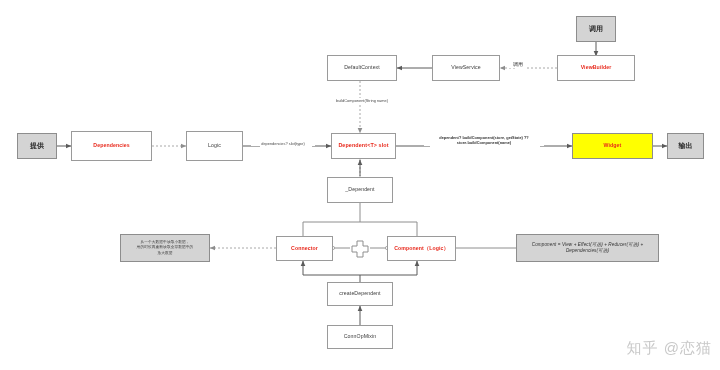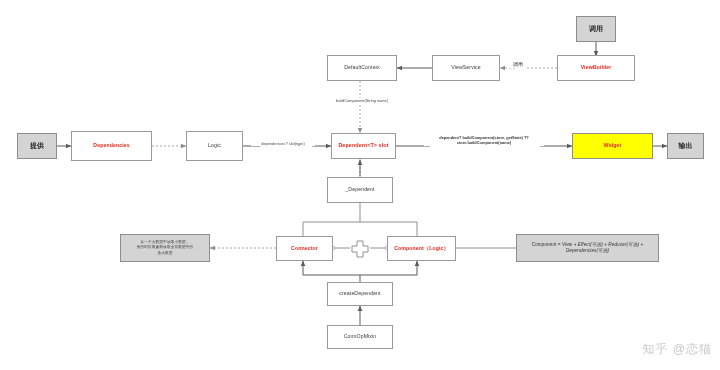--- a/index.html
+++ b/index.html
@@ -48,21 +48,21 @@
   .elabel.cn{font-size:5px;color:#2b2b2b;}
 
   .plus{
     position:absolute;
     z-index:4;
     color:#7d7d7d;
   }
   .watermark{
     position:absolute;
     right:8px;bottom:12px;
-    font-size:12px;
+    font-size:15px;
     color:#c9c9c9;
     letter-spacing:1px;
     z-index:5;
     white-space:nowrap;
   }
 </style>
 </head>
 <body>
 
 <svg id="canvas" viewBox="0 0 720 370" xmlns="http://www.w3.org/2000/svg">

